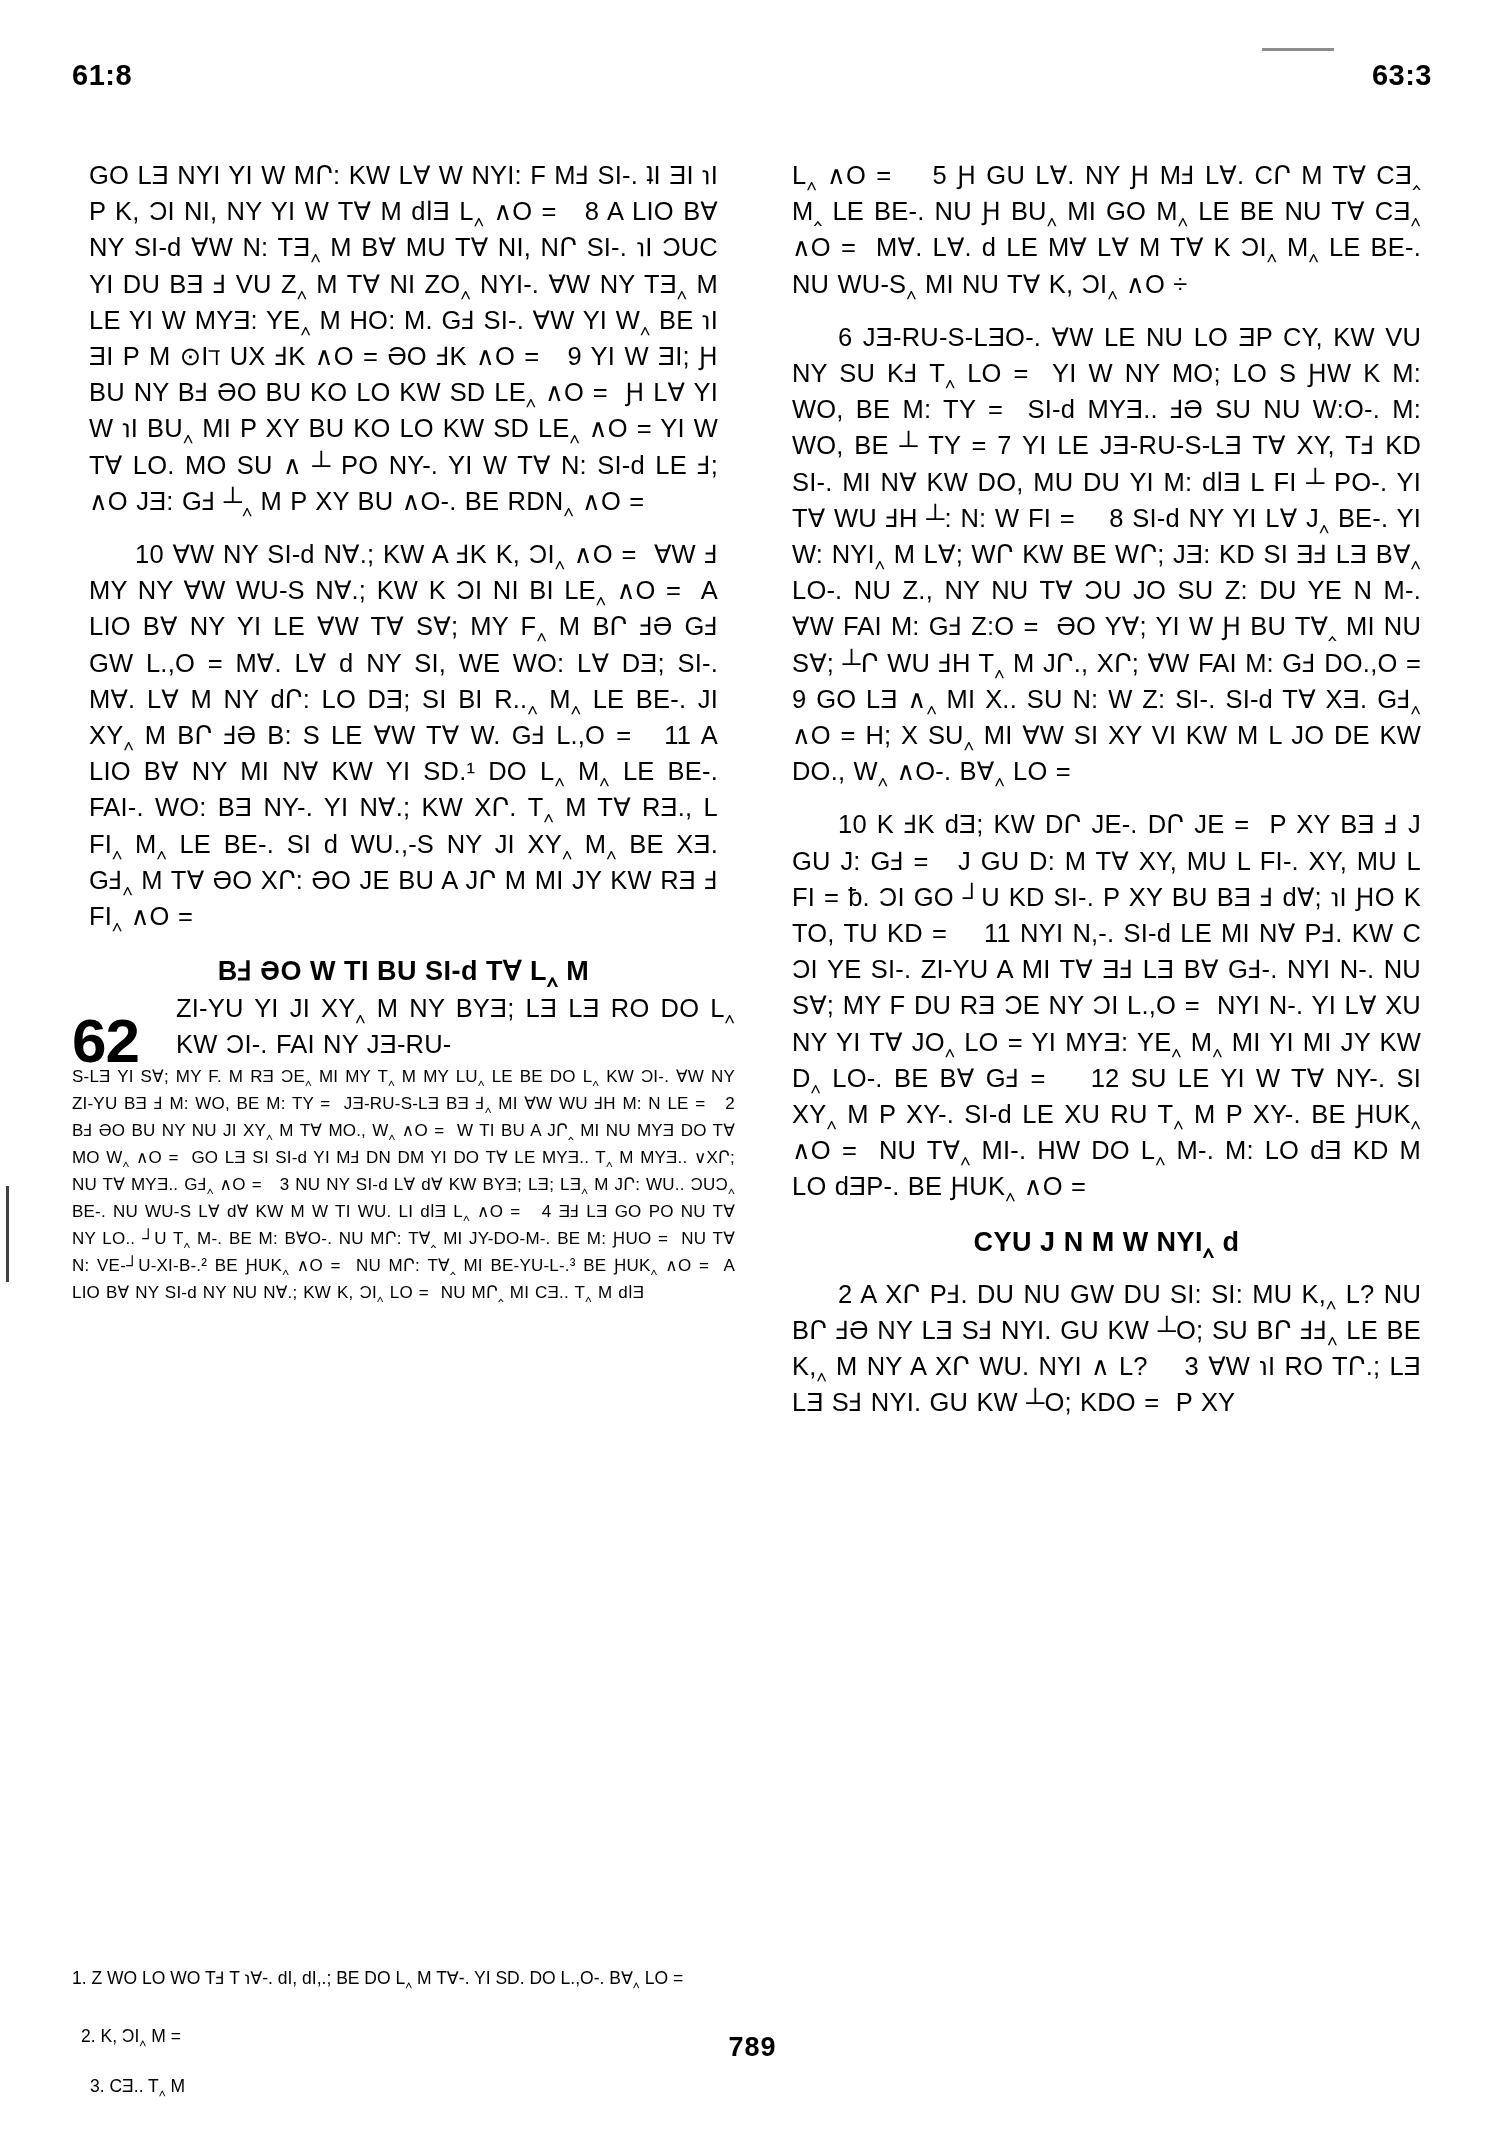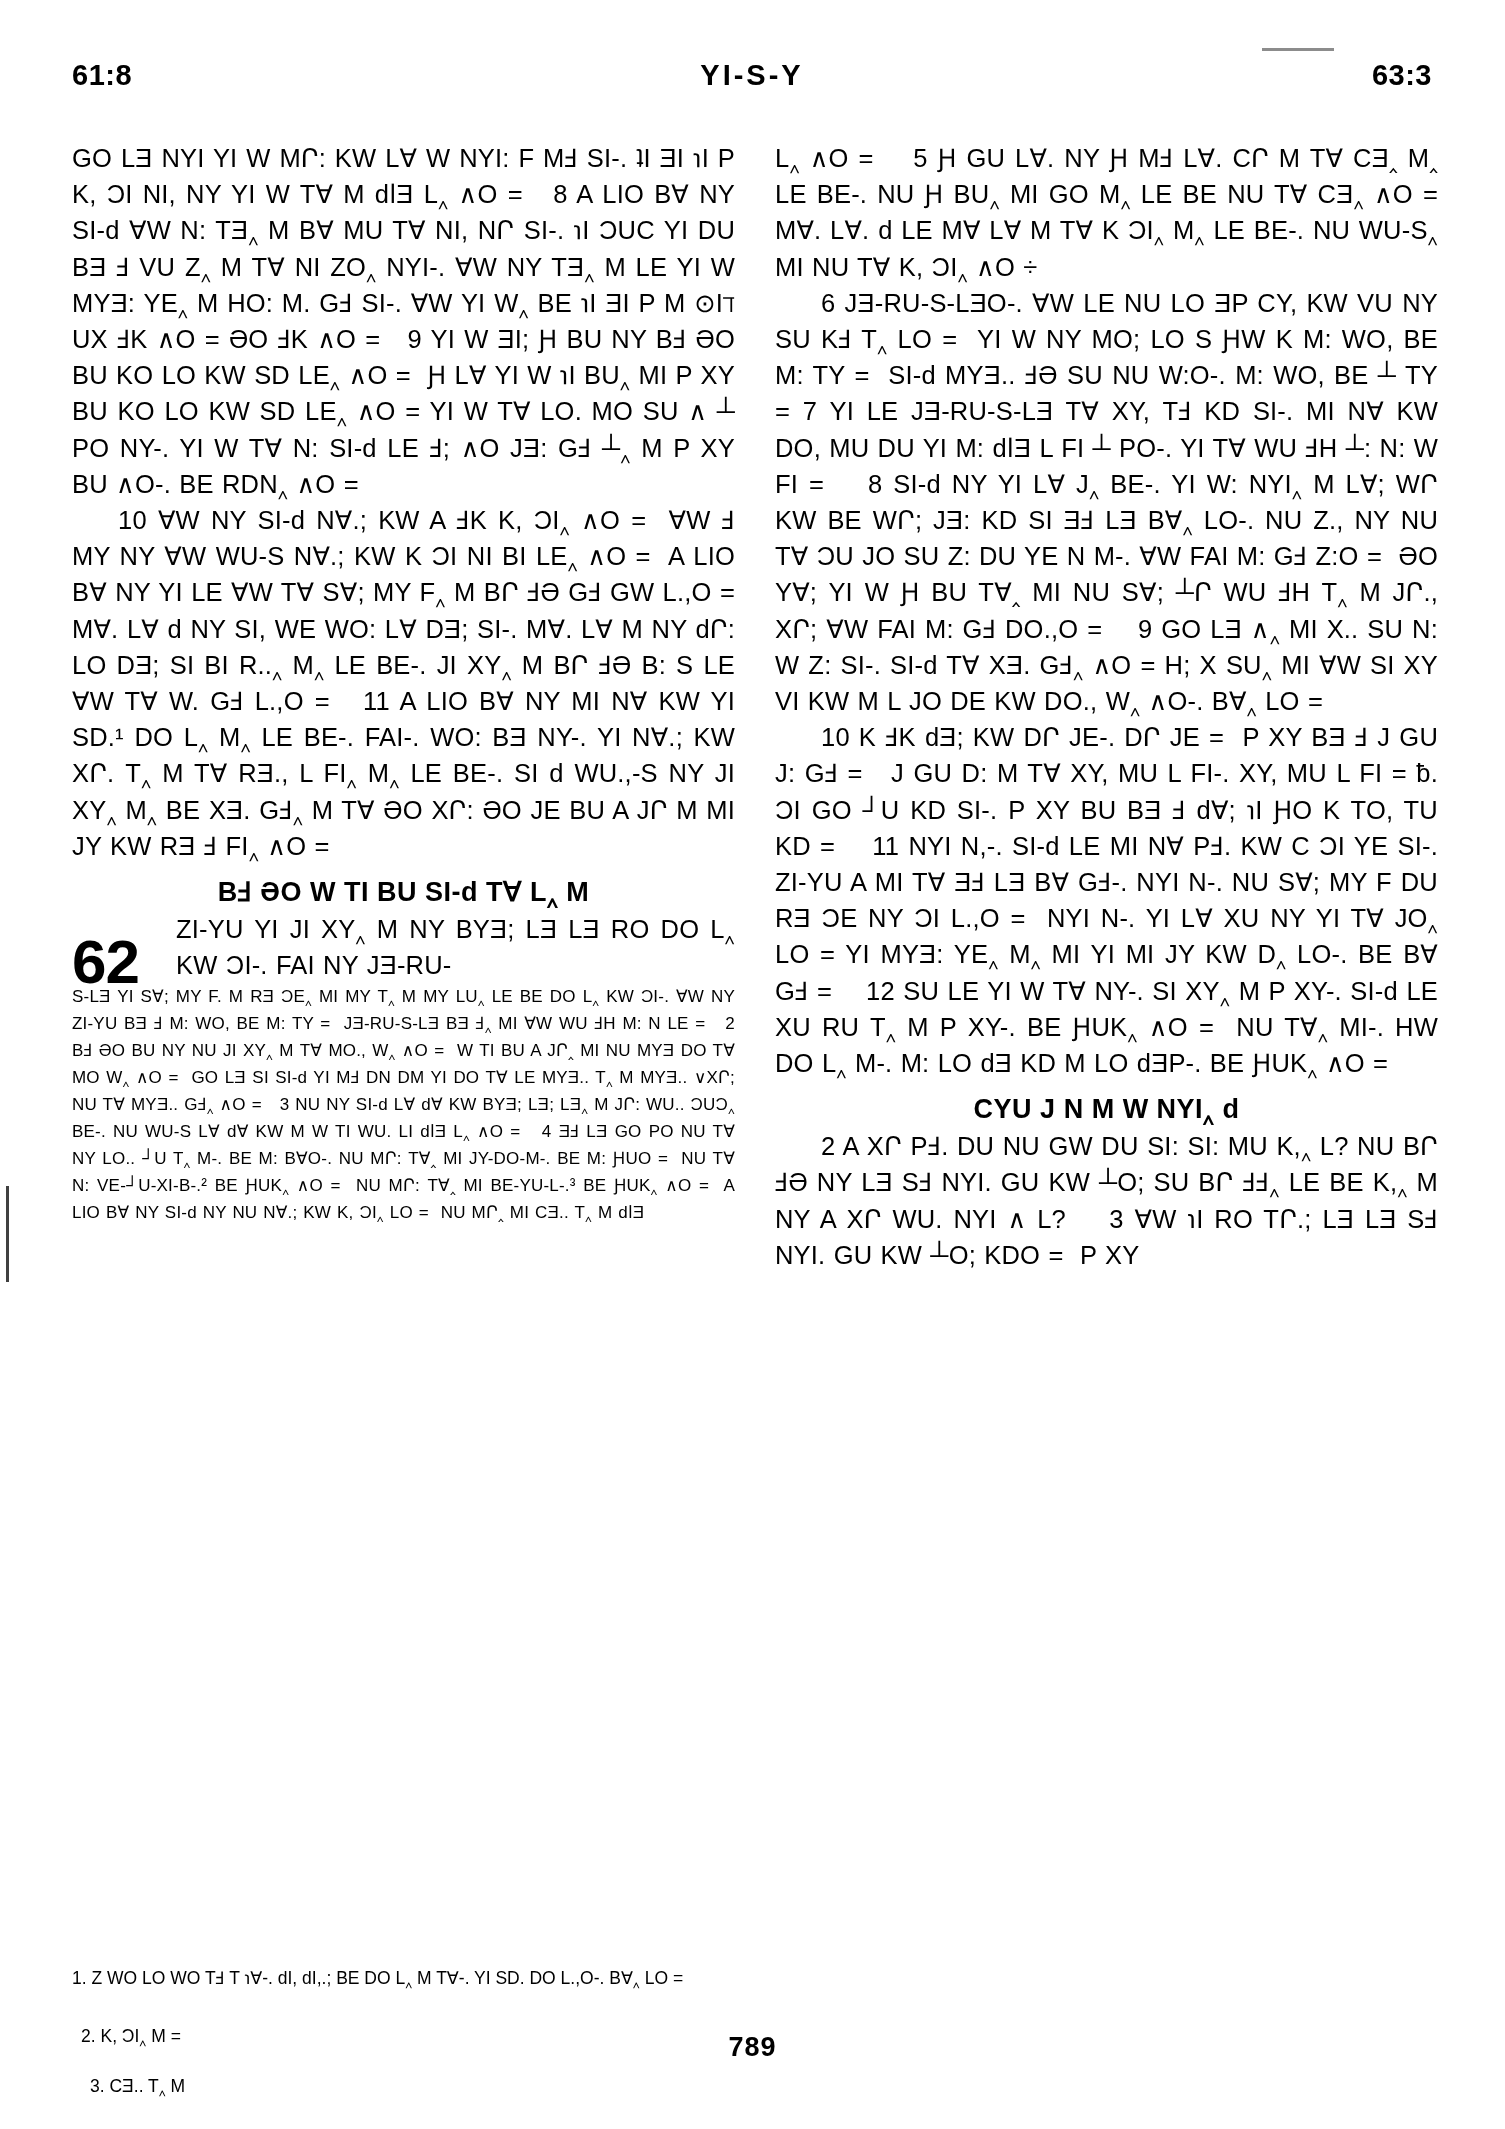--- a/index.html
+++ b/index.html
@@ -55,21 +55,21 @@
     width: 1366px;
     height: 1790px;
     display: flex;
     gap: 40px;
   }
   .col {
     width: 663px;
     position: relative;
   }
   .col p {
-    margin: 0;
+    margin: 17px;
     font-size: 25.5px;
     line-height: 36.2px;
     letter-spacing: 0.2px;
     text-align: justify;
     text-justify: inter-word;
     word-spacing: 1px;
     white-space: pre-wrap;
   }
   .col p.ind {
     text-indent: 46px;
@@ -161,21 +161,20 @@
 </head>
 <body>
 
 <div class="page">
 
   <div class="scan-mark"></div>
   <div class="edge-tick"></div>
 
   <div class="runhead">
     <div class="left">61:8</div>
-    <div class="center">YI-S-Y</div>
     <div class="right">63:3</div>
   </div>
 
   <div class="columns">
 
     <div class="col">
       <p>GO LƎ NYI YI W MՐ: KW L∀ W NYI: F MℲ SI-. ʇI ƎI ℩I P K, ƆI NI, NY YI W T∀ M dاƎ L‸ ∧O =   8 A LIO B∀ NY SI-d ∀W N: TƎ‸ M B∀ MU T∀ NI, NՐ SI-. ℩I ƆUC YI DU BƎ Ⅎ VU Z‸ M T∀ NI ZO‸ NYI-. ∀W NY TƎ‸ M LE YI W MYƎ: YE‸ M HO: M. GℲ SI-. ∀W YI W‸ BE ℩I ƎI P M ⊙Iℸ UX ℲK ∧O = ƏO ℲK ∧O =   9 YI W ƎI; Ԩ BU NY BℲ ƏO BU KO LO KW SD LE‸ ∧O =  Ԩ L∀ YI W ℩I BU‸ MI P XY BU KO LO KW SD LE‸ ∧O = YI W T∀ LO. MO SU ∧ ┴ PO NY-. YI W T∀ N: SI-d LE Ⅎ; ∧O JƎ: GℲ ┴‸ M P XY BU ∧O-. BE RDN‸ ∧O =</p>
       <p class="ind">10 ∀W NY SI-d N∀.; KW A ℲK K, ƆI‸ ∧O =  ∀W Ⅎ MY NY ∀W WU-S N∀.; KW K ƆI NI BI LE‸ ∧O =  A LIO B∀ NY YI LE ∀W T∀ S∀; MY F‸ M BՐ ℲƏ GℲ GW L.,O = M∀. L∀ d NY SI, WE WO: L∀ DƎ; SI-. M∀. L∀ M NY dՐ: LO DƎ; SI BI R..‸ M‸ LE BE-. JI XY‸ M BՐ ℲƏ B: S LE ∀W T∀ W. GℲ L.,O =   11 A LIO B∀ NY MI N∀ KW YI SD.¹ DO L‸ M‸ LE BE-. FAI-. WO: BƎ NY-. YI N∀.; KW XՐ. T‸ M T∀ RƎ., L FI‸ M‸ LE BE-. SI d WU.,-S NY JI XY‸ M‸ BE XƎ. GℲ‸ M T∀ ƏO XՐ: ƏO JE BU A JՐ M MI JY KW RƎ Ⅎ FI‸ ∧O =</p>
       <div class="heading">BℲ ƏO W TI BU SI-d T∀ L‸ M</div>
       <div class="chapter">

